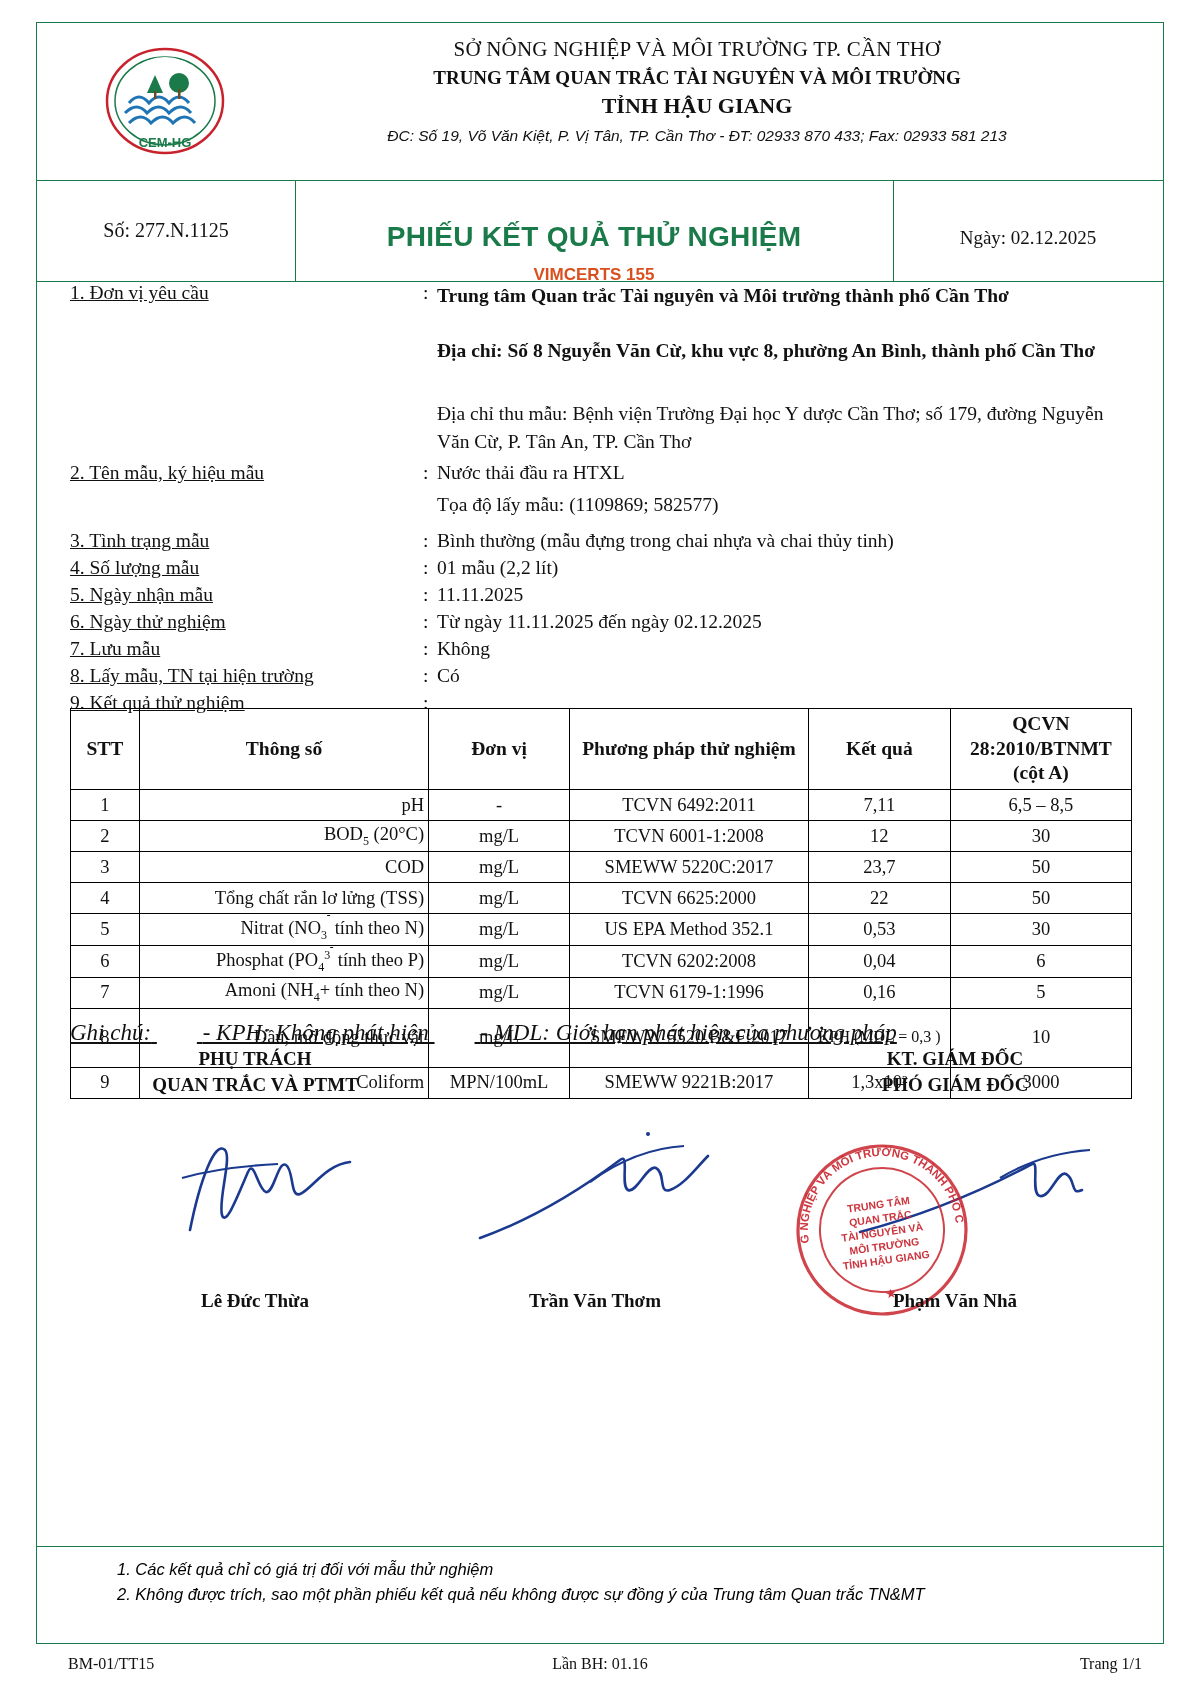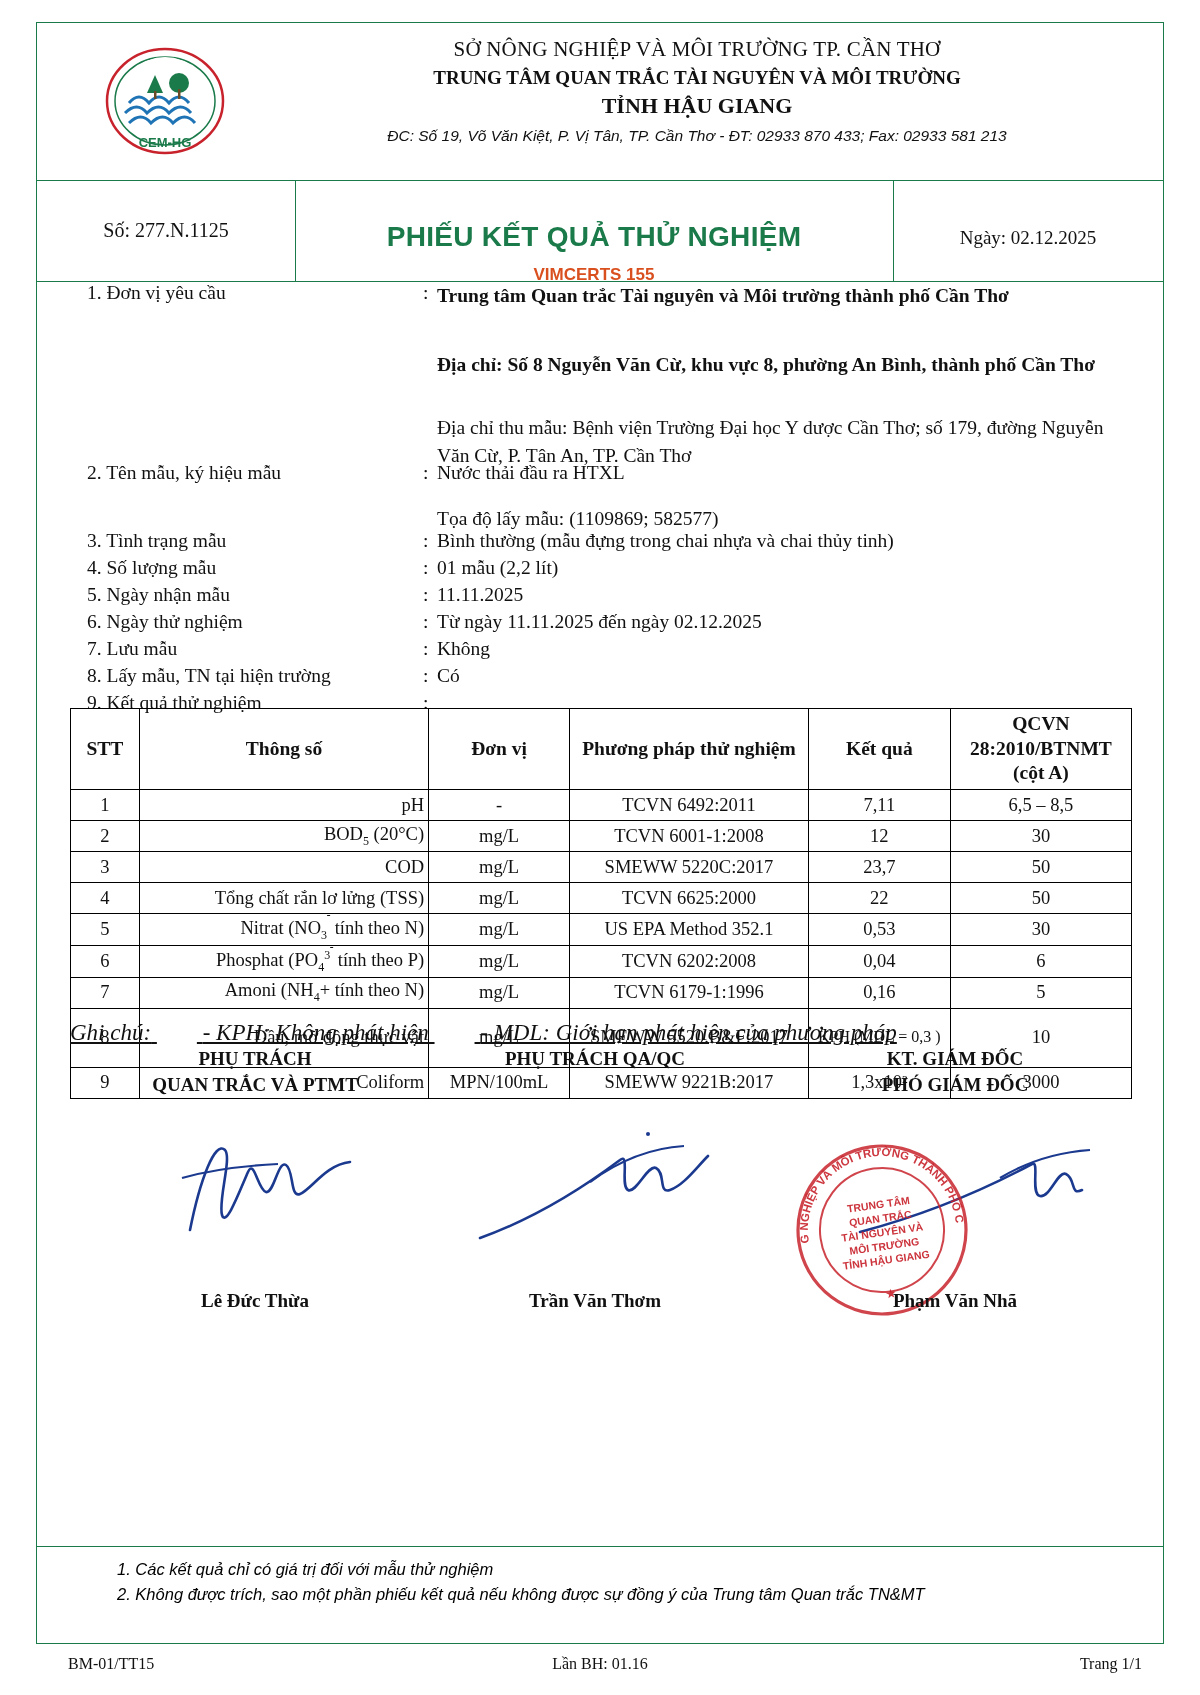--- a/index.html
+++ b/index.html
@@ -138,41 +138,41 @@
     top: 282px;
     width: 1126px;
   }
   .info-row {
     position: relative;
     min-height: 27px;
     font-size: 19.5px;
   }
   .info-label {
     position: absolute;
-    left: 50px;
+    left: 33px;
     top: 0;
     width: 330px;
+    text-decoration: underline;
   }
   .info-colon {
     position: absolute;
     left: 386px;
     top: 0;
   }
   .info-value {
     position: absolute;
     left: 400px;
     top: 0;
     width: 690px;
   }
   .bold { font-weight: bold; }
   .info-sub {
     position: absolute;
     left: 400px;
     width: 690px;
-    margin-top: 14px;
   }
   
   table.res {
     position: absolute;
     left: 70px;
     top: 708px;
     width: 1062px;
     border-collapse: collapse;
     font-size: 18.5px;
   }
@@ -463,23 +463,20 @@
     <span class="u">Ghi chú:</span>
     <span class="note-gap"></span>
     <span>- KPH: Không phát hiện</span>
     <span class="note-gap"></span>
     <span>- MDL: Giới hạn phát hiện của phương pháp</span>
   </div>
 
   <div class="sig s1">
     <div>PHỤ TRÁCH</div>
     <div>QUAN TRẮC VÀ PTMT</div>
-  </div>
-  <div class="sig s2">
-    <div>PHỤ TRÁCH QA/QC</div>
   </div>
   <div class="sig s3">
     <div>KT. GIÁM ĐỐC</div>
     <div>PHÓ GIÁM ĐỐC</div>
   </div>
 
   <svg class="scribble" style="left:170px; top:1120px;" width="200" height="130" viewBox="0 0 200 130">
     <path d="M20 110 C30 60, 45 20, 55 30 C62 38, 48 80, 52 95 C56 108, 70 70, 78 52 C84 38, 88 70, 96 72 C104 74, 108 40, 116 45 C124 50, 120 78, 130 74 C142 69, 155 45, 180 42" fill="none" stroke="#1b3a8f" stroke-width="2.6" stroke-linecap="round"></path>
     <path d="M12 58 C40 50, 70 46, 108 44" fill="none" stroke="#1b3a8f" stroke-width="2.2"></path>
   </svg>

